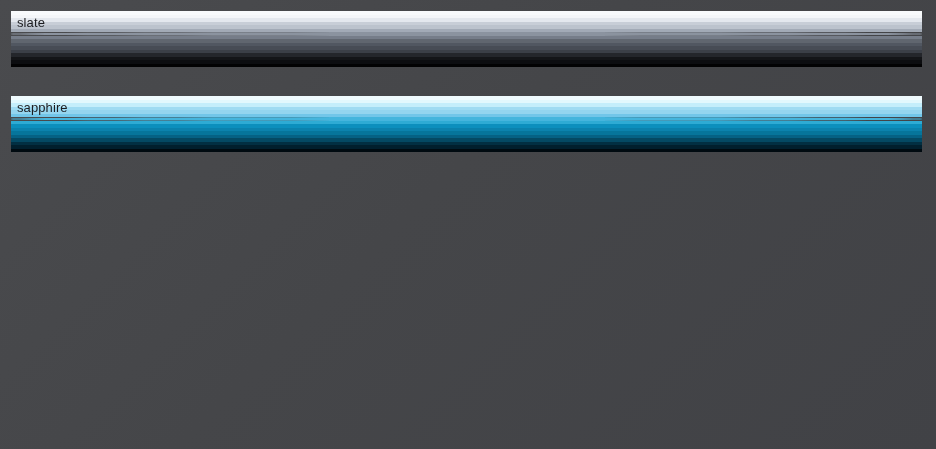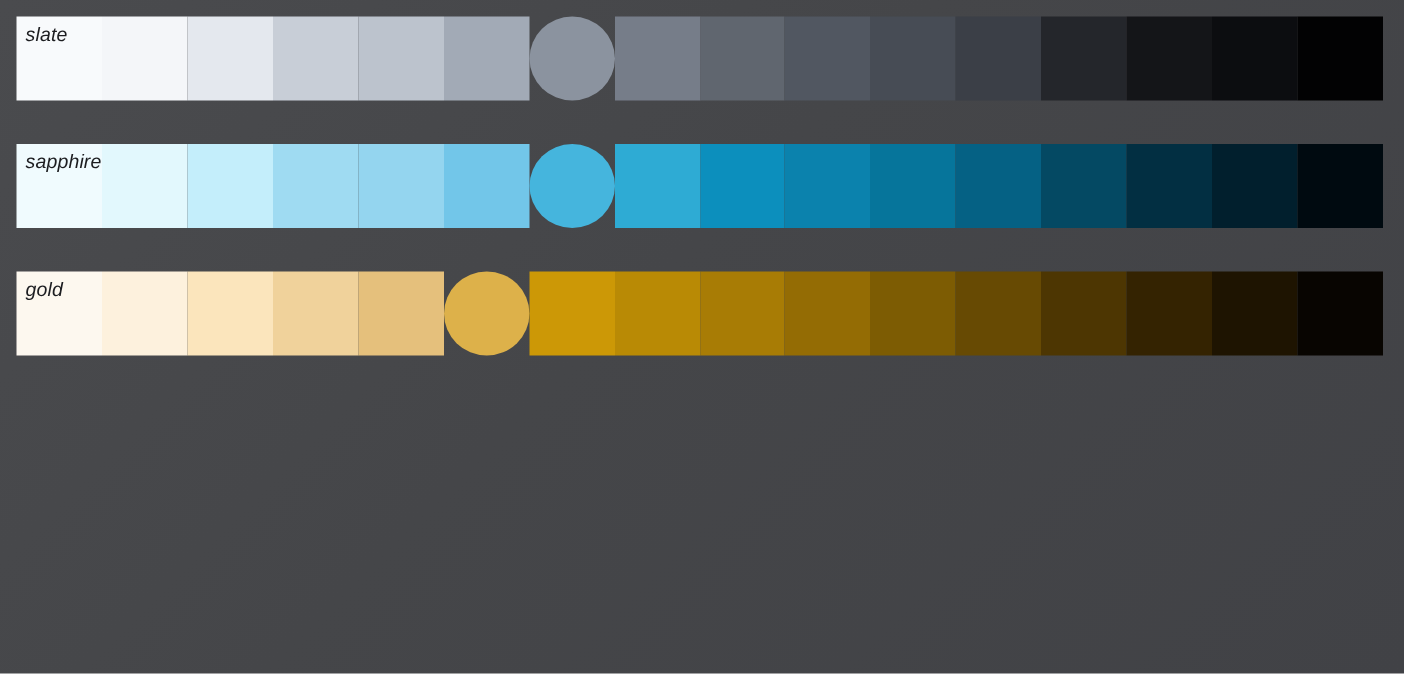--- a/index.html
+++ b/index.html
@@ -20,23 +20,22 @@
     box-sizing: border-box;
     padding: 11px 14px 11px 11px;
     display: flex;
     flex-direction: column;
   }
   .ramp-row {
     position: relative;
     height: 56px;
     margin-bottom: 29px;
     display: flex;
-    flex-direction: row;
+    flex-direction: column;
     width: 911px;
-    font-style: italic;
   }
   .ramp-row:last-child {
     margin-bottom: 0;
   }
   .swatch {
     flex: 1 1 0;
     height: 56px;
     position: relative;
   }
   .swatch.circle-cell {
@@ -102,34 +101,13 @@
       <div class="swatch" title="#0c8fbd" style="background-color: rgb(12, 143, 189);"></div>
       <div class="swatch" title="#0b82ad" style="background-color: rgb(11, 130, 173);"></div>
       <div class="swatch" title="#06759b" style="background-color: rgb(6, 117, 155);"></div>
       <div class="swatch" title="#056184" style="background-color: rgb(5, 97, 132);"></div>
       <div class="swatch" title="#044963" style="background-color: rgb(4, 73, 99);"></div>
       <div class="swatch" title="#022f42" style="background-color: rgb(2, 47, 66);"></div>
       <div class="swatch" title="#011f2d" style="background-color: rgb(1, 31, 45);"></div>
       <div class="swatch" title="#000a10" style="background-color: rgb(0, 10, 16);"></div>
       <div class="ramp-label">sapphire</div>
     </div>
-    <div class="ramp-row">
-      <div class="swatch" title="#fdf8ef" style="background-color: rgb(253, 248, 239);"></div>
-      <div class="swatch" title="#fdf1dd" style="background-color: rgb(253, 241, 221);"></div>
-      <div class="swatch" title="#fbe5bc" style="background-color: rgb(251, 229, 188);"></div>
-      <div class="swatch" title="#f0d29b" style="background-color: rgb(240, 210, 155);"></div>
-      <div class="swatch" title="#e5c07c" style="background-color: rgb(229, 192, 124);"></div>
-      <div class="swatch circle-cell" title="#ddb14a">
-        <div class="disc" style="background-color: rgb(221, 177, 74);"></div>
-      </div>
-      <div class="swatch" title="#cc9806" style="background-color: rgb(204, 152, 6);"></div>
-      <div class="swatch" title="#b98a05" style="background-color: rgb(185, 138, 5);"></div>
-      <div class="swatch" title="#a87c05" style="background-color: rgb(168, 124, 5);"></div>
-      <div class="swatch" title="#946c04" style="background-color: rgb(148, 108, 4);"></div>
-      <div class="swatch" title="#7d5c03" style="background-color: rgb(125, 92, 3);"></div>
-      <div class="swatch" title="#674a03" style="background-color: rgb(103, 74, 3);"></div>
-      <div class="swatch" title="#4d3602" style="background-color: rgb(77, 54, 2);"></div>
-      <div class="swatch" title="#342301" style="background-color: rgb(52, 35, 1);"></div>
-      <div class="swatch" title="#1e1401" style="background-color: rgb(30, 20, 1);"></div>
-      <div class="swatch" title="#080501" style="background-color: rgb(8, 5, 1);"></div>
-      <div class="ramp-label">gold</div>
-    </div>
   </div>
 
 </body></html>

